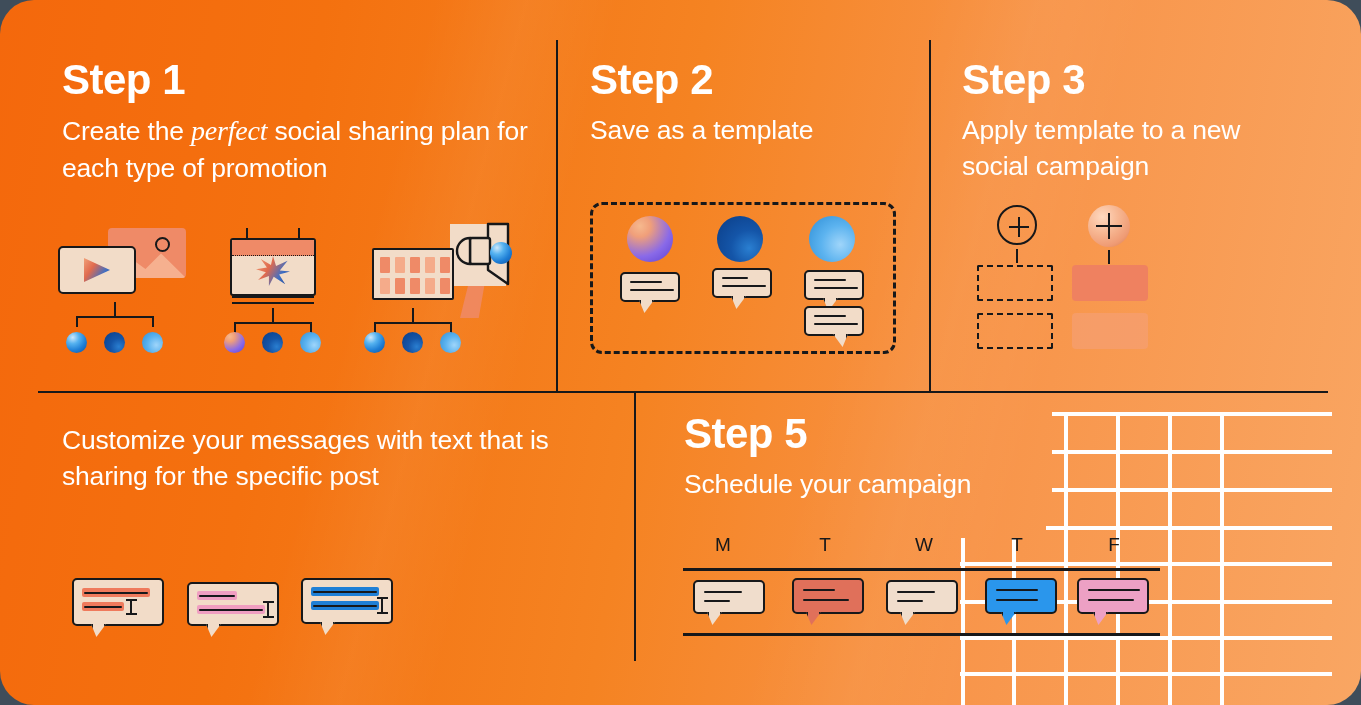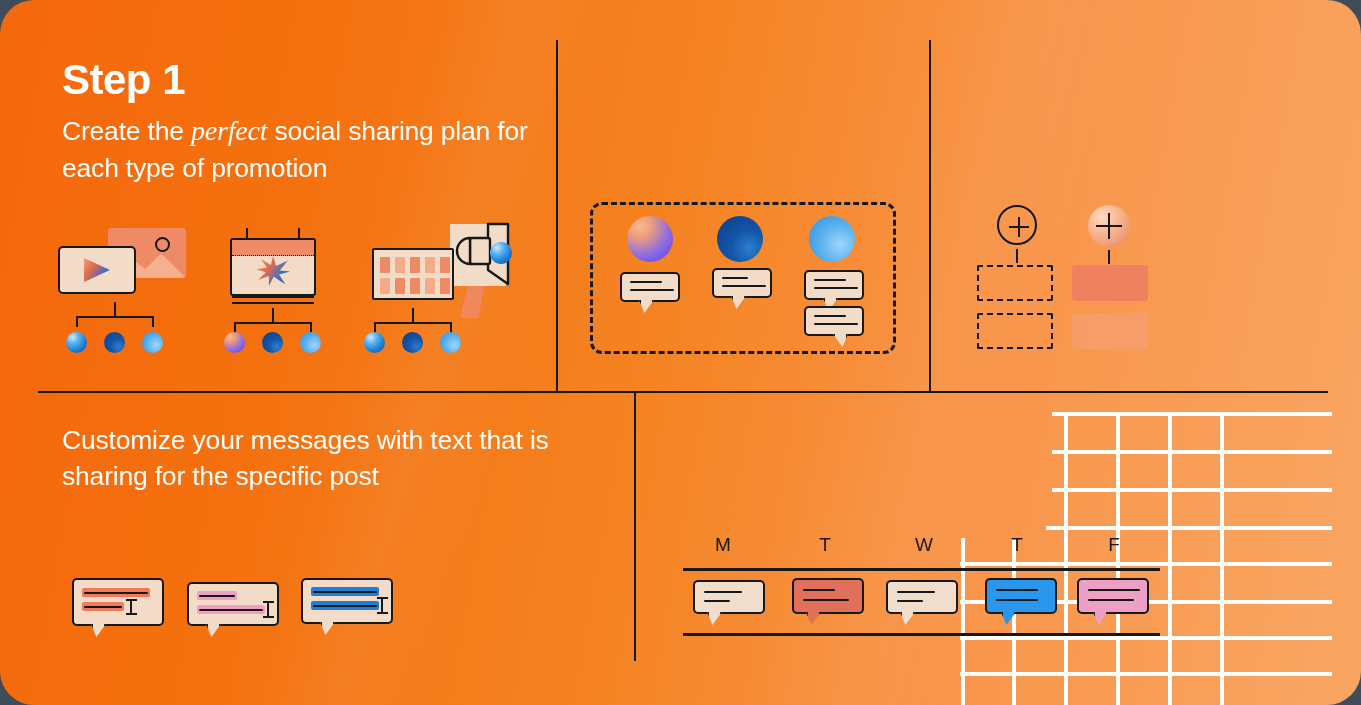--- a/index.html
+++ b/index.html
@@ -150,20 +150,24 @@
       <div class="stem" style="left:38px;top:0px;height:15px;"></div>
       <div class="bar" style="left:0px;top:14px;width:78px;"></div>
       <div class="leg" style="left:0px;top:14px;height:11px;"></div>
       <div class="leg" style="left:76px;top:14px;height:11px;"></div>
     </div>
     <div class="sph sph-blue" style="left:-8px;top:108px;width:21px;height:21px;"></div>
     <div class="sph sph-dark" style="left:30px;top:108px;width:21px;height:21px;"></div>
     <div class="sph sph-lite" style="left:68px;top:108px;width:21px;height:21px;"></div>
   </div>
 
+  <div class="panel" style="left:590px;top:58px;width:330px;">
+    <div class="step-title">Step 2</div>
+    <div class="step-desc" style="margin-top:10px;">Save as a template</div>
+  </div>
 
   <div class="dashbox" style="left:590px;top:202px;width:306px;height:152px;"></div>
 
   <div class="sph sph-mix" style="left:627px;top:216px;width:46px;height:46px;"></div>
   <div class="bubble" style="left:620px;top:272px;width:60px;height:30px;">
     <div class="bline" style="left:8px;top:7px;width:32px;"></div>
     <div class="bline" style="left:8px;top:15px;width:44px;"></div>
     <div class="tail"></div>
   </div>
 
@@ -179,20 +183,24 @@
     <div class="bline" style="left:8px;top:7px;width:32px;"></div>
     <div class="bline" style="left:8px;top:15px;width:44px;"></div>
     <div class="tail"></div>
   </div>
   <div class="bubble" style="left:804px;top:306px;width:60px;height:30px;">
     <div class="bline" style="left:8px;top:7px;width:32px;"></div>
     <div class="bline" style="left:8px;top:15px;width:44px;"></div>
     <div class="tail" style="left:auto;right:14px;clip-path:polygon(0 0,100% 0,64% 100%);"></div>
   </div>
 
+  <div class="panel" style="left:962px;top:58px;width:330px;">
+    <div class="step-title">Step 3</div>
+    <div class="step-desc" style="margin-top:10px;width:320px;">Apply template to a new social campaign</div>
+  </div>
 
   <div style="position:absolute;left:997px;top:205px;width:40px;height:40px;border:2.4px solid #17181a;border-radius:50%;">
     <i style="position:absolute;left:10px;top:18.8px;width:20px;height:2.4px;background:#17181a;display:block;"></i>
     <i style="position:absolute;left:18.8px;top:10px;width:2.4px;height:20px;background:#17181a;display:block;"></i>
   </div>
   <div style="position:absolute;left:1015.8px;top:249px;width:2.4px;height:14px;background:#17181a;"></div>
   <div class="dashbox" style="left:977px;top:265px;width:76px;height:36px;border-radius:2px;border-width:2.6px;"></div>
   <div class="dashbox" style="left:977px;top:313px;width:76px;height:36px;border-radius:2px;border-width:2.6px;"></div>
 
   <div class="sph sph-peach" style="left:1088px;top:205px;width:42px;height:42px;">
@@ -233,20 +241,24 @@
     <div style="position:absolute;left:8px;top:7px;width:68px;height:9px;background:#1f7fd6;border-radius:2px;"></div>
     <div class="bline" style="left:10px;top:10.5px;width:64px;"></div>
     <div style="position:absolute;left:8px;top:21px;width:68px;height:9px;background:#1f7fd6;border-radius:2px;"></div>
     <div class="bline" style="left:10px;top:24.5px;width:64px;"></div>
     <div style="position:absolute;left:78px;top:17px;width:2.4px;height:17px;background:#17181a;"></div>
     <div style="position:absolute;left:74px;top:17px;width:11px;height:2.4px;background:#17181a;"></div>
     <div style="position:absolute;left:74px;top:31.5px;width:11px;height:2.4px;background:#17181a;"></div>
     <div class="tail"></div>
   </div>
 
+  <div class="panel" style="left:684px;top:412px;width:440px;">
+    <div class="step-title">Step 5</div>
+    <div class="step-desc" style="margin-top:10px;">Schedule your campaign</div>
+  </div>
 
   <div class="grid-ov" style="left:960px;top:398px;width:401px;height:307px;">
     <i style="left:1px;top:140px;width:4px;height:167px;"></i>
     <i style="left:52px;top:140px;width:4px;height:167px;"></i>
     <i style="left:104px;top:14px;width:4px;height:293px;"></i>
     <i style="left:156px;top:14px;width:4px;height:293px;"></i>
     <i style="left:208px;top:14px;width:4px;height:293px;"></i>
     <i style="left:260px;top:14px;width:4px;height:293px;"></i>
     <i style="left:92px;top:14px;width:280px;height:4px;"></i>
     <i style="left:92px;top:52px;width:280px;height:4px;"></i>

